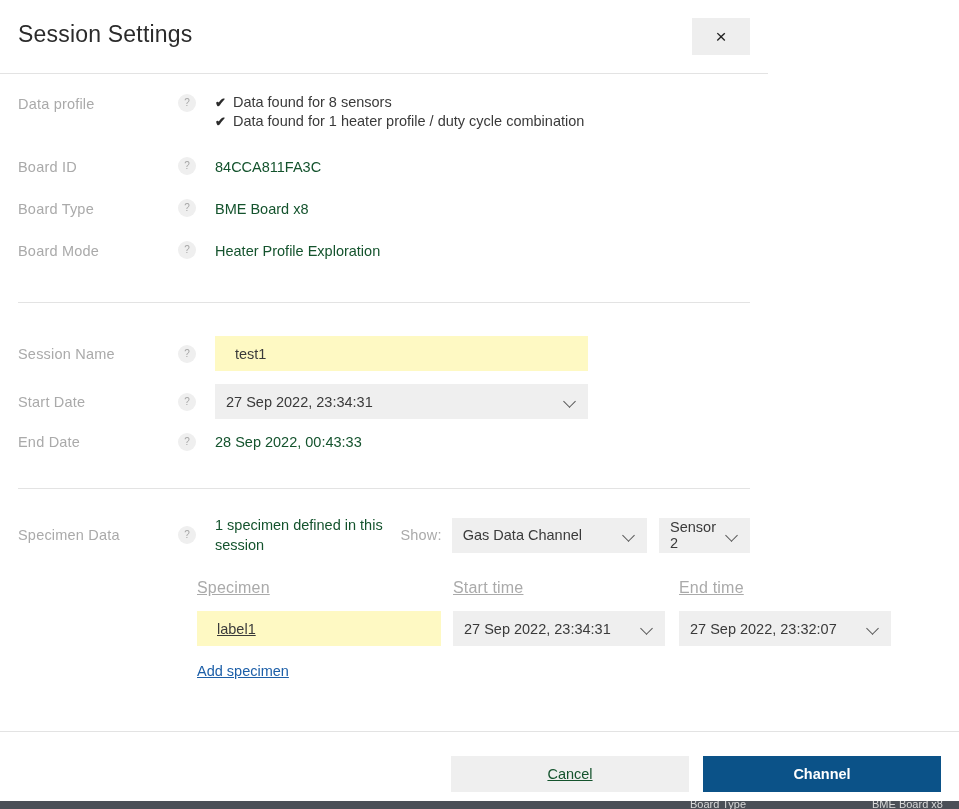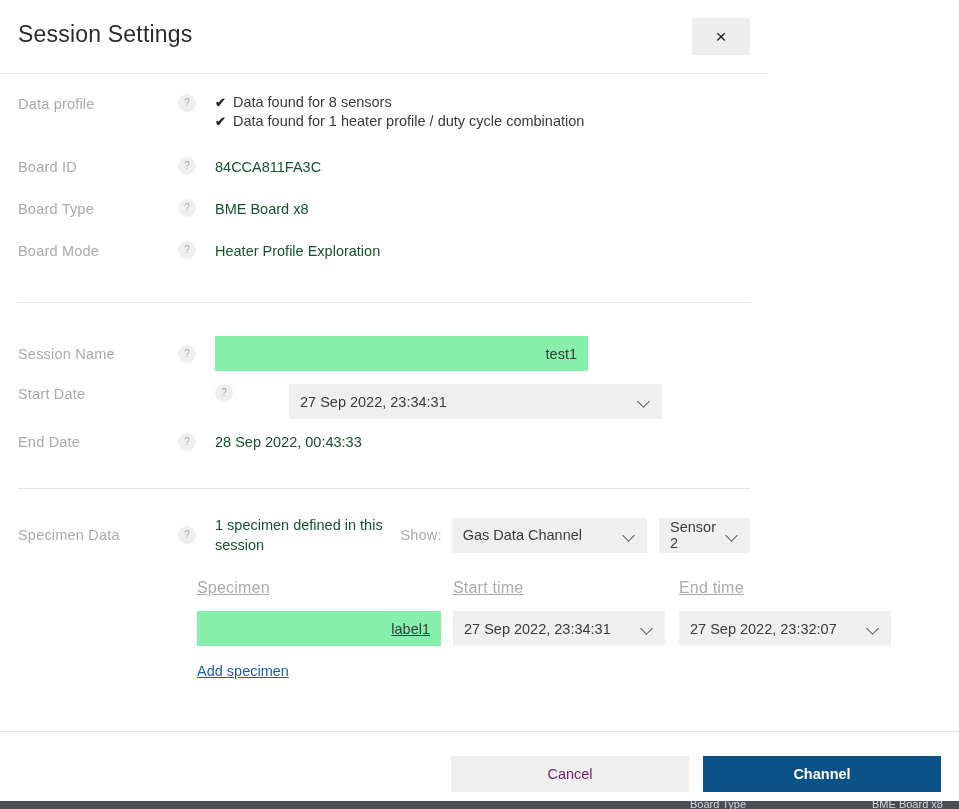--- a/index.html
+++ b/index.html
@@ -127,29 +127,28 @@
     color: #2b2b2b;
     font-size: 13px;
     margin-right: 7px;
     font-weight: bold;
   }
 
   
   .text-input {
     width: 373px;
     height: 35px;
-    background: #86efac;
+    background: #fef9c3;
     border: none;
     outline: none;
     font-family: "Liberation Sans", sans-serif;
     font-size: 14.5px;
     color: #3a3a3a;
-    padding: 0 11px;
+    padding: 0 20px;
     box-sizing: border-box;
-    text-align: right;
   }
   .select-box {
     height: 35px;
     background: #efefef;
     display: flex;
     align-items: center;
     justify-content: space-between;
     padding: 0 11px;
     box-sizing: border-box;
     cursor: pointer;
@@ -220,21 +219,22 @@
   .btn {
     width: 238px;
     height: 36px;
     border: none;
     cursor: pointer;
     font-family: "Liberation Sans", sans-serif;
     font-size: 14.5px;
   }
   .btn-cancel {
     background: #efefef;
-    color: #701a75;
+    color: #14532d;
+    text-decoration: underline;
   }
   .btn-primary {
     background: #0b5288;
     color: #ffffff;
     font-weight: bold;
   }
 
   
   .bg-sliver {
     position: absolute;
@@ -304,21 +304,21 @@
 
     <div class="divider" style="margin-top:41px;"></div>
 
     <div class="section" style="padding-top:33px;">
       <div class="row" style="align-items:center;">
         <div class="field-label">Session Name</div>
         <div class="help-badge">?</div>
         <input class="text-input" type="text" value="test1" style="">
       </div>
 
-      <div class="row" style="margin-top:13px;gap:37px;">
+      <div class="row" style="align-items:center; margin-top:13px;">
         <div class="field-label">Start Date</div>
         <div class="help-badge">?</div>
         <div class="select-box" style="width:373px;">
           <span>27 Sep 2022, 23:34:31</span>
           <span class="chev"></span>
         </div>
       </div>
 
       <div class="row" style="align-items:center; margin-top:13px;">
         <div class="field-label">End Date</div>

